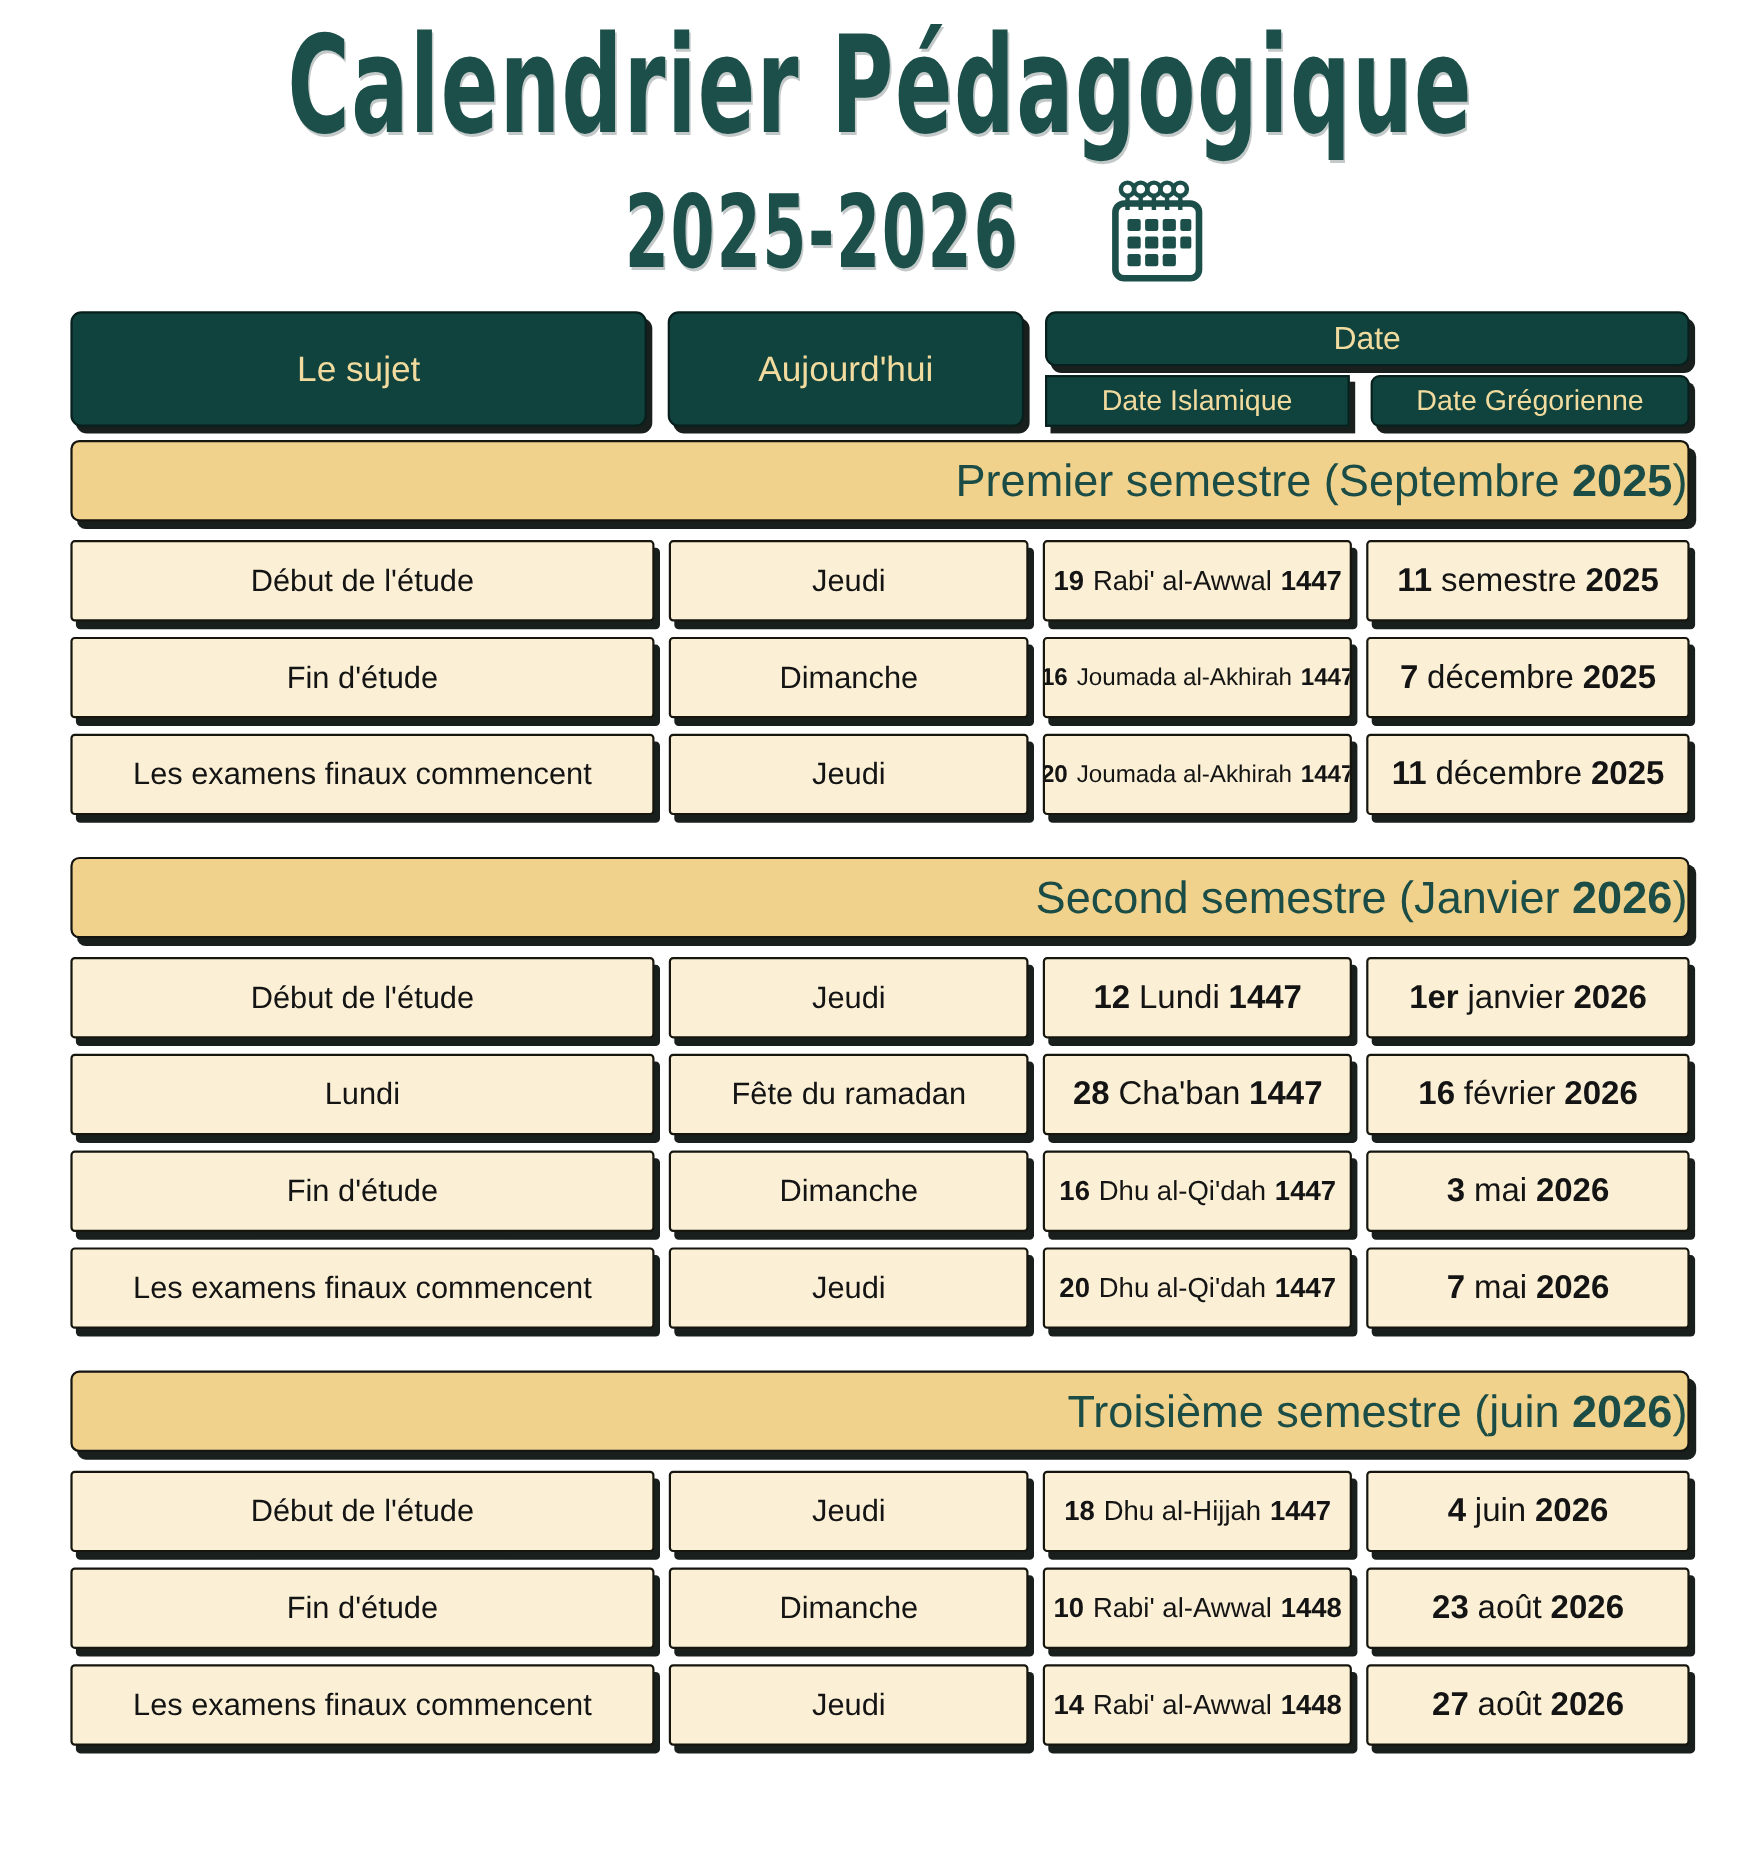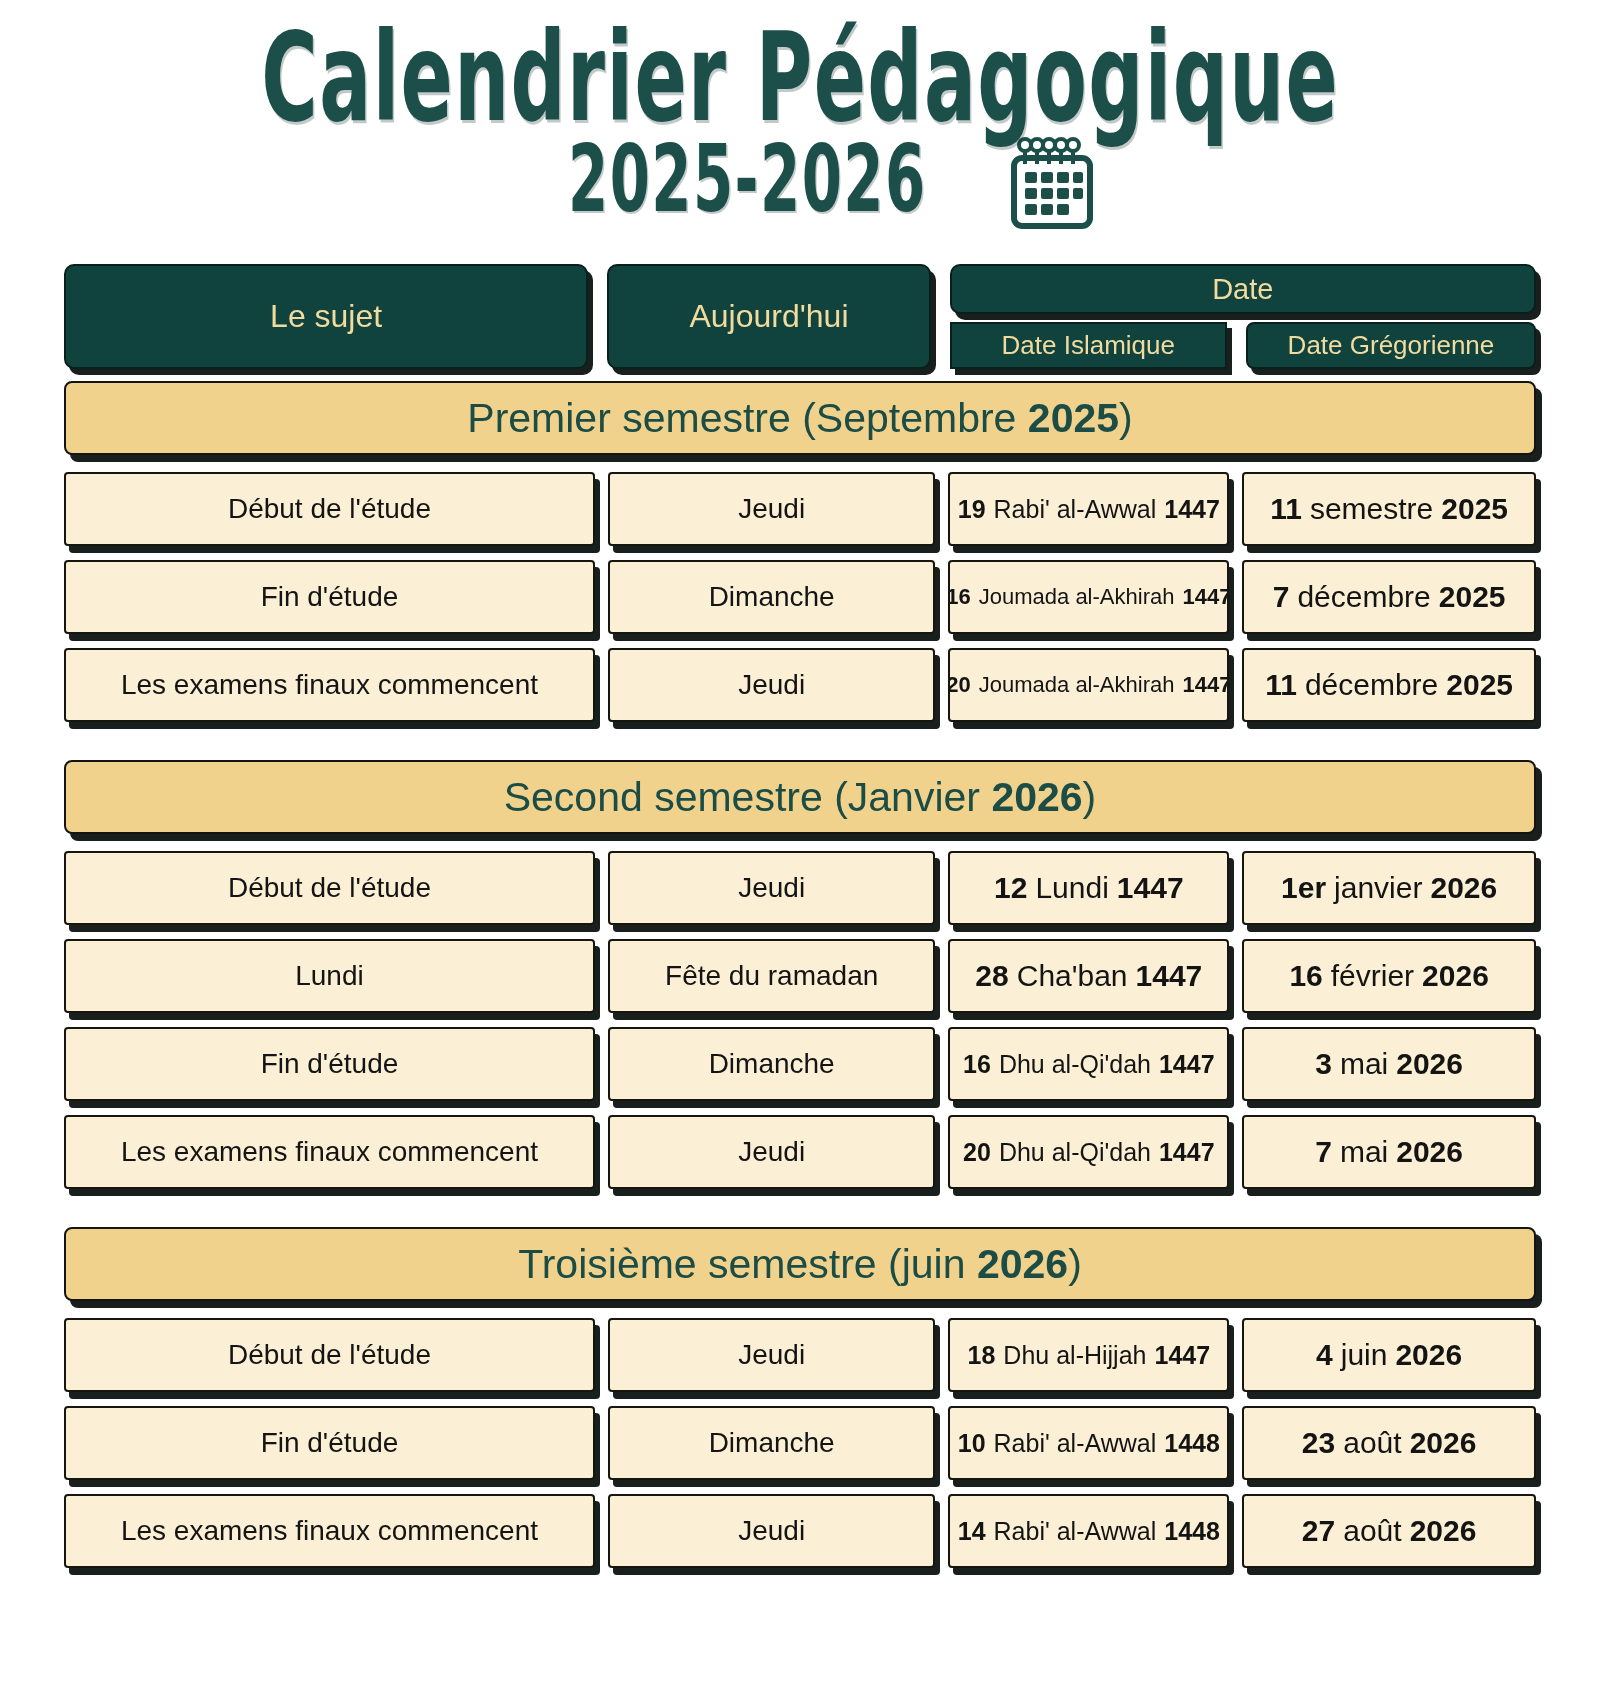--- a/index.html
+++ b/index.html
@@ -18,22 +18,22 @@
     font-weight:700;
     color:#1c4f49;
     display:inline-block;
     transform:scale(0.74,1.18);
     letter-spacing:2px;
     text-shadow:2px 2px 0 rgba(10,40,36,0.25);
     white-space:nowrap;
   }
   .main-title{font-size:104px;line-height:1.05;margin:6px 0 0 0;}
   .subtitle-row{
-    display:flex;align-items:flex-start;justify-content:center;
-    gap:18px;margin-top:1px;height:104px;
+    display:flex;align-items:flex-end;justify-content:center;
+    gap:18px;margin-top:20px;height:104px;
   }
   .subtitle{font-size:78px;}
   .cal-icon{width:86px;height:96px;margin-left:2px;}
 
   
   .table{width:1472px;margin:26px auto 0 auto;}
   .grid-cols{
     display:grid;
     grid-template-columns:535fr 330fr 283fr 296fr;
     column-gap:13px;
@@ -61,21 +61,21 @@
   .h-date{grid-column:3/5;grid-row:1;font-size:29px;}
   .h-islamic{grid-column:3;grid-row:2;font-size:26px;border-radius:0;}
   .h-greg{grid-column:4;grid-row:2;font-size:26px;border-radius:8px;}
 
   
   .band{
     background:#f1d28c;
     border:2px solid #141410;
     border-radius:8px;
     height:70px;
-    display:flex;align-items:center;justify-content:center;
+    display:flex;align-items:center;justify-content:flex-end;
     color:#1b4d46;
     font-size:41px;
     box-shadow:6px 7px 0 rgba(5,12,10,0.92);
     margin-bottom:17px;
   }
   .band b{font-weight:700;}
   .band-first{margin-top:2px;}
   .band-next{margin-top:38px;}
 
   

